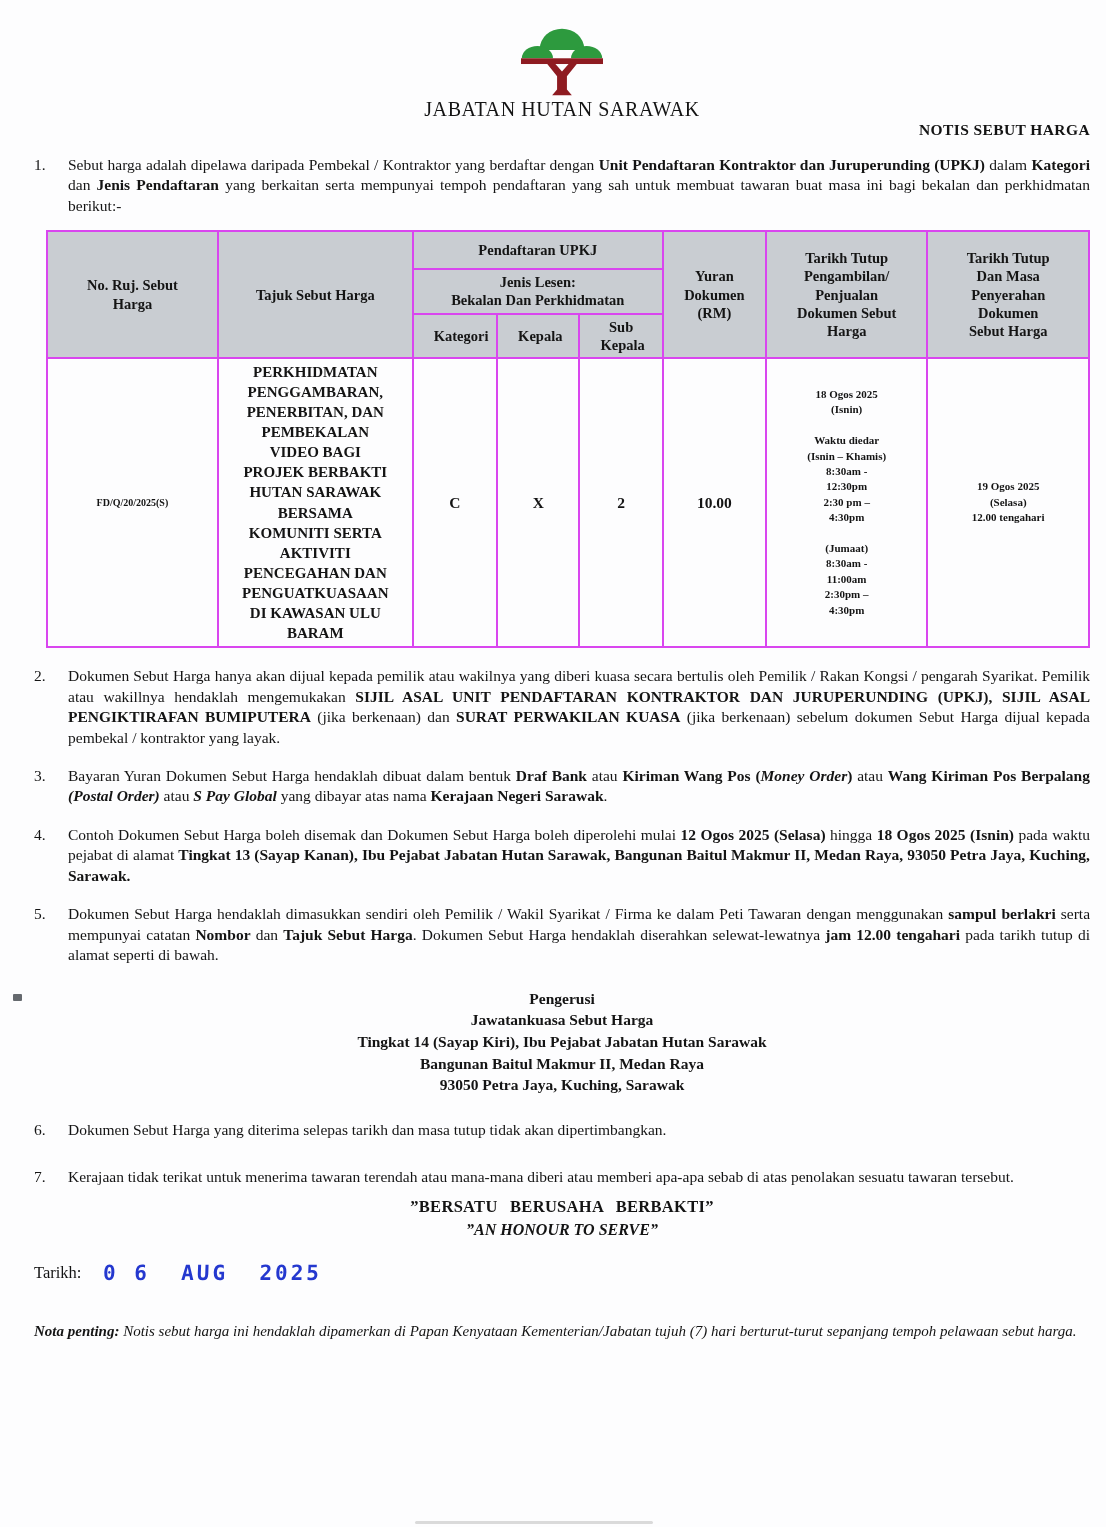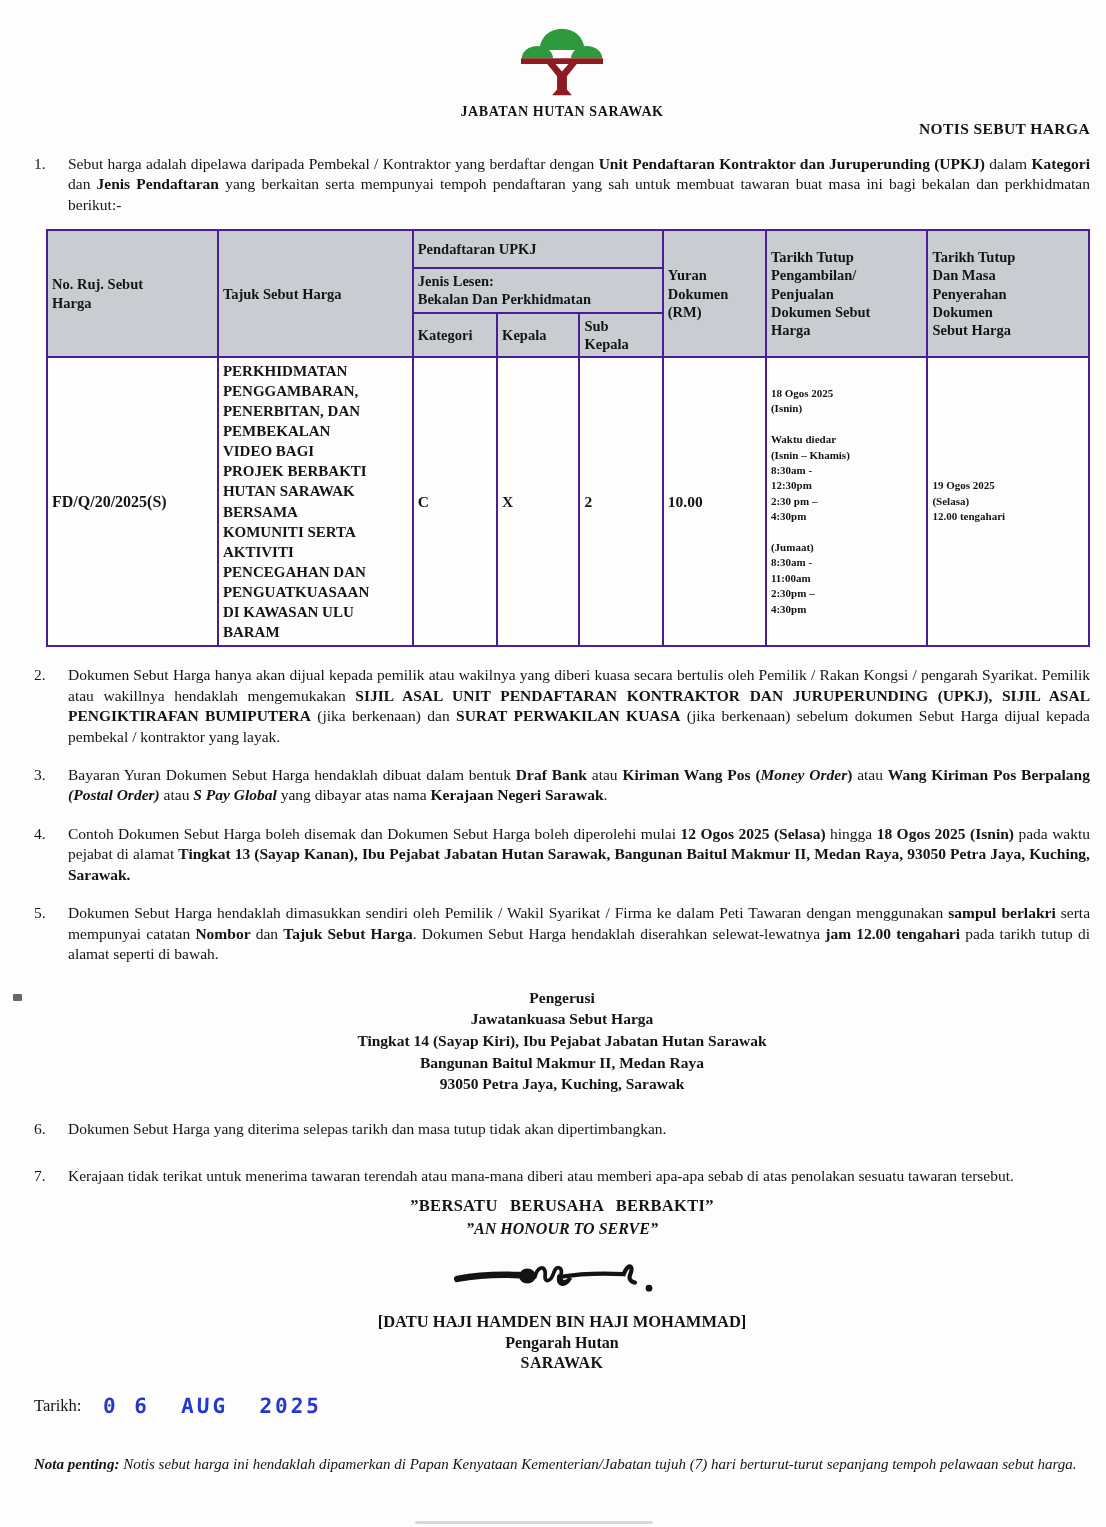--- a/index.html
+++ b/index.html
@@ -5,36 +5,36 @@
   html,body{margin:0;padding:0;background:#e8e8e8;}
   .page{
     width:1106px;height:1527px;margin:0 auto;position:relative;overflow:hidden;
     background:#fdfdfe;color:#141414;
     font-family:"Liberation Serif","DejaVu Serif",serif;
   }
   .inner{padding:12px 16px 0 34px;}
   
   .hdr{text-align:center;}
   .logo{display:block;margin:2px auto 0;}
-  .org{font-weight:bold;font-size:14px;letter-spacing:.6px;margin-top:8px;}
+  .org{font-weight:normal;font-size:20px;letter-spacing:.6px;margin-top:2px;}
   .doctitle{font-weight:bold;font-size:15.5px;letter-spacing:.4px;text-align:right;}
   
   .item{display:flex;margin-top:18px;}
   .item .num{flex:none;width:34px;font-size:15.5px;padding-top:1px;}
   .item .txt{flex:1;font-size:15.5px;line-height:1.32;text-align:justify;}
   
   table.tender{border-collapse:collapse;margin:14px 0 0 12px;width:1044px;table-layout:fixed;}
   table.tender th,table.tender td{
-    border:2px solid #4c1d95;text-align:left;vertical-align:middle;
-    white-space:pre-line;padding:3px 4px;
+    border:2px solid #d946ef;text-align:center;vertical-align:middle;
+    white-space:pre-line;padding:3px 20px;
   }
   table.tender th{background:#c9cdd2;font-size:14.5px;font-weight:bold;line-height:1.25;}
   table.tender td{background:#fdfdfe;font-weight:bold;}
   .h-row1{height:38px;}.h-row2{height:40px;}.h-row3{height:44px;}
-  td.c-ref{font-size:16px;}
+  td.c-ref{font-size:10px;}
   td.c-title{font-size:15px;line-height:1.34;padding:10px 6px;}
   td.c-letter,td.c-fee{font-size:15.5px;}
   td.c-dates{font-size:11px;line-height:1.4;}
   
   .addr{font-weight:bold;text-align:center;font-size:15.5px;line-height:1.4;white-space:pre-line;margin-top:22px;}
   .motto1{font-weight:bold;text-align:center;font-size:16.5px;word-spacing:8px;margin-top:10px;letter-spacing:.3px;}
   .motto2{font-weight:bold;font-style:italic;text-align:center;font-size:16px;margin-top:4px;}
   .sigwrap{text-align:center;margin-top:10px;}
   .signame{font-weight:bold;text-align:center;font-size:16.5px;margin-top:2px;}
   .sigpos{font-weight:bold;text-align:center;font-size:16px;margin-top:2px;}
@@ -194,32 +194,20 @@
     </div>
 
     <div class="item" style="margin-top:26px;">
       <span class="num">7.</span>
       <div class="txt"><span>Kerajaan tidak terikat untuk menerima tawaran terendah atau mana-mana diberi atau memberi apa-apa sebab di atas penolakan sesuatu tawaran tersebut.</span></div>
     </div>
 
     <div class="motto1">”BERSATU BERUSAHA BERBAKTI”</div>
     <div class="motto2">”AN HONOUR TO SERVE”</div>
 
-    <div class="sigwrap">
-      <svg width="250" height="58" viewBox="0 0 240 62">
-        <path d="M8,33 C30,29 55,28 74,29" stroke="#131313" stroke-width="7" fill="none" stroke-linecap="round"></path>
-        <ellipse cx="83" cy="30" rx="9" ry="8" fill="#131313"></ellipse>
-        <path d="M91,31 c3,-12 12,-13 11,-2 c-1,9 6,7 9,-2 c3,-9 10,-7 8,1 c-2,9 4,11 10,4 c-5,9 -15,9 -12,-2" stroke="#131313" stroke-width="4" fill="none" stroke-linecap="round"></path>
-        <path d="M117,31 C142,27 170,27 186,28 c5,-13 11,-9 7,0 c-2,5 0,8 5,9" stroke="#131313" stroke-width="4.5" fill="none" stroke-linecap="round"></path>
-        <circle cx="213" cy="43" r="3.6" fill="#131313"></circle>
-      </svg>
-      <div class="signame">[DATU HAJI HAMDEN BIN HAJI MOHAMMAD]</div>
-      <div class="sigpos">Pengarah Hutan</div>
-      <div class="sigreg">SARAWAK</div>
-    </div>
 
     <div class="daterow">
       <span class="datelabel">Tarikh:</span>
       <span class="stamp" id="stamp" style="color: rgb(36, 56, 207);">0 6  AUG  2025</span>
     </div>
 
     <div class="note">
       <span class="lbl">Nota penting:</span><span class="body2">  Notis sebut harga ini hendaklah dipamerkan di Papan Kenyataan Kementerian/Jabatan tujuh (7) hari berturut-turut sepanjang tempoh pelawaan sebut harga.</span>
     </div>
   </div>

